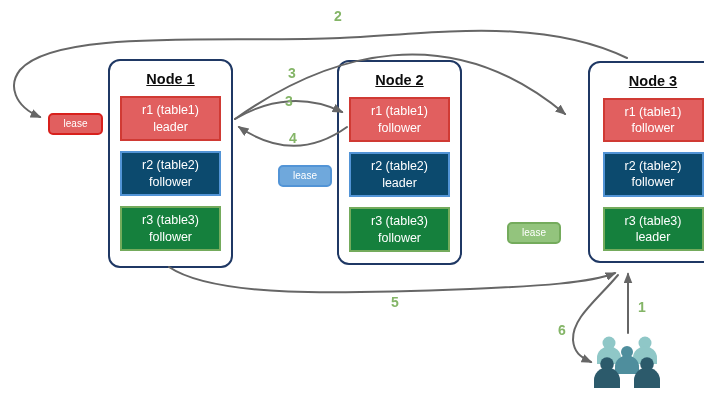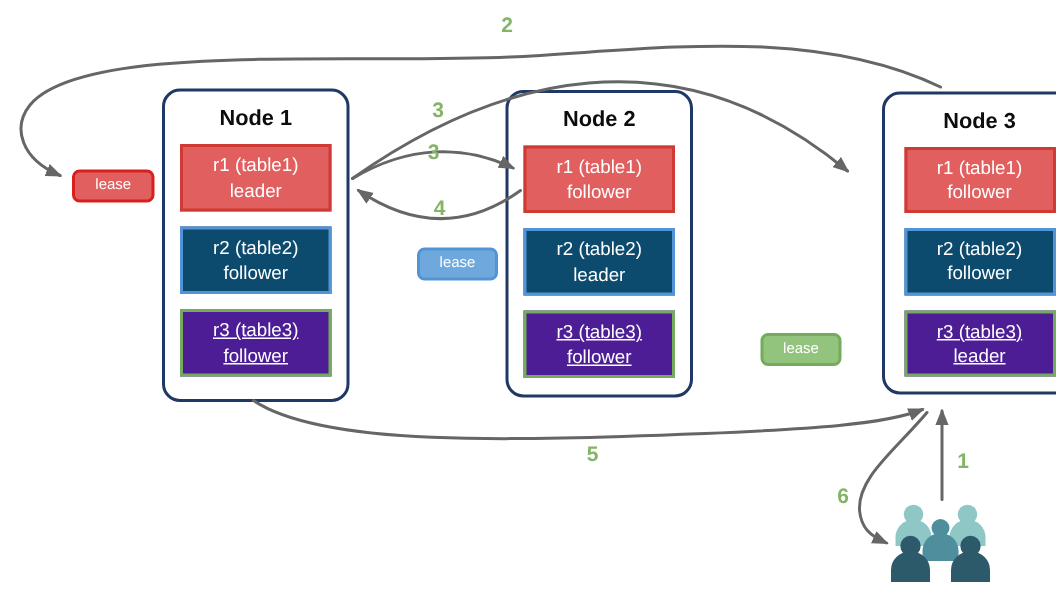--- a/index.html
+++ b/index.html
@@ -11,31 +11,31 @@
   .node {
     position:absolute; background:#ffffff;
     border:2px solid #1f3864; border-radius:12px;
     box-sizing:border-box; display:flex; flex-direction:column; align-items:center;
     z-index:1;
   }
   .node.n1 { left:108px; top:59px;  width:125px; height:209px; }
   .node.n2 { left:337px; top:60px;  width:125px; height:205px; }
   .node.n3 { left:588px; top:61px;  width:130px; height:202px; }
   .node-title {
-    margin:10px 0 9px; font-size:14.5px; font-weight:bold; color:#0d0d0d; text-align:center;
+    margin:10px 0 9px; font-size:14.5px; font-weight:bold; color:#0d0d0d; text-align:center;text-decoration:underline;
   }
   .replica {
     width:101px; height:45px; margin-bottom:10px; border-radius:0;
     box-sizing:border-box; border:2px solid;
     display:flex; flex-direction:column; align-items:center; justify-content:center;
     color:#ffffff; font-size:12.5px; line-height:1.3; text-align:center;
   }
   .replica.red   { background:#e15f5f; border-color:#d03a34; }
   .replica.blue  { background:#0c4a6e; border-color:#5294d6; }
-  .replica.green { background:#4c1d95; border-color:#74ab5c;text-decoration:underline; }
+  .replica.green { background:#15803d; border-color:#74ab5c; }
   
   .lease {
     position:absolute; box-sizing:border-box; border-radius:5px; border:2px solid;
     color:#ffffff; font-size:10px; text-align:center; line-height:18px;
     padding:0 4px; z-index:2;
   }
   .lease.red   { left:48px;  top:113px; width:55px; height:22px; background:#e15f5f; border-color:#d8201c; }
   .lease.blue  { left:278px; top:165px; width:54px; height:22px; background:#6fa8dc; border-color:#5294d6; }
   .lease.green { left:507px; top:222px; width:54px; height:22px; background:#93c47d; border-color:#74ab5c; }
   

